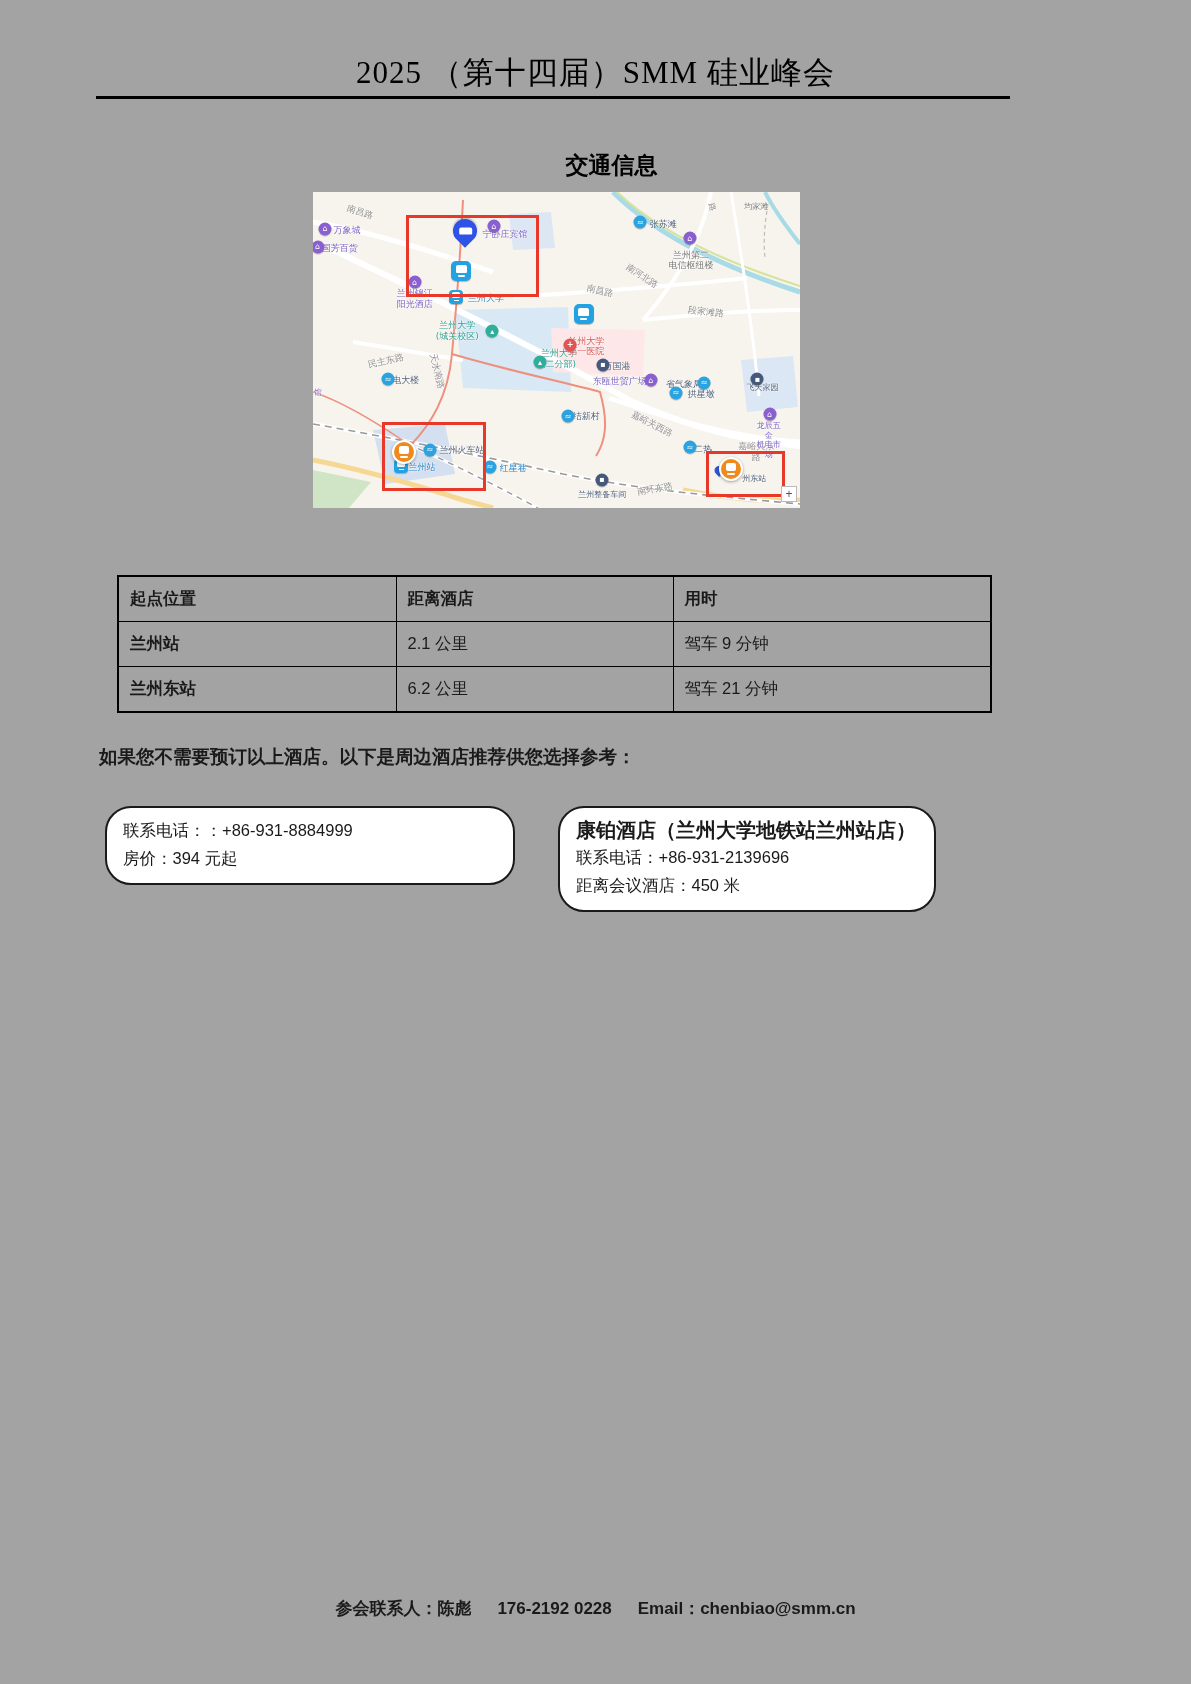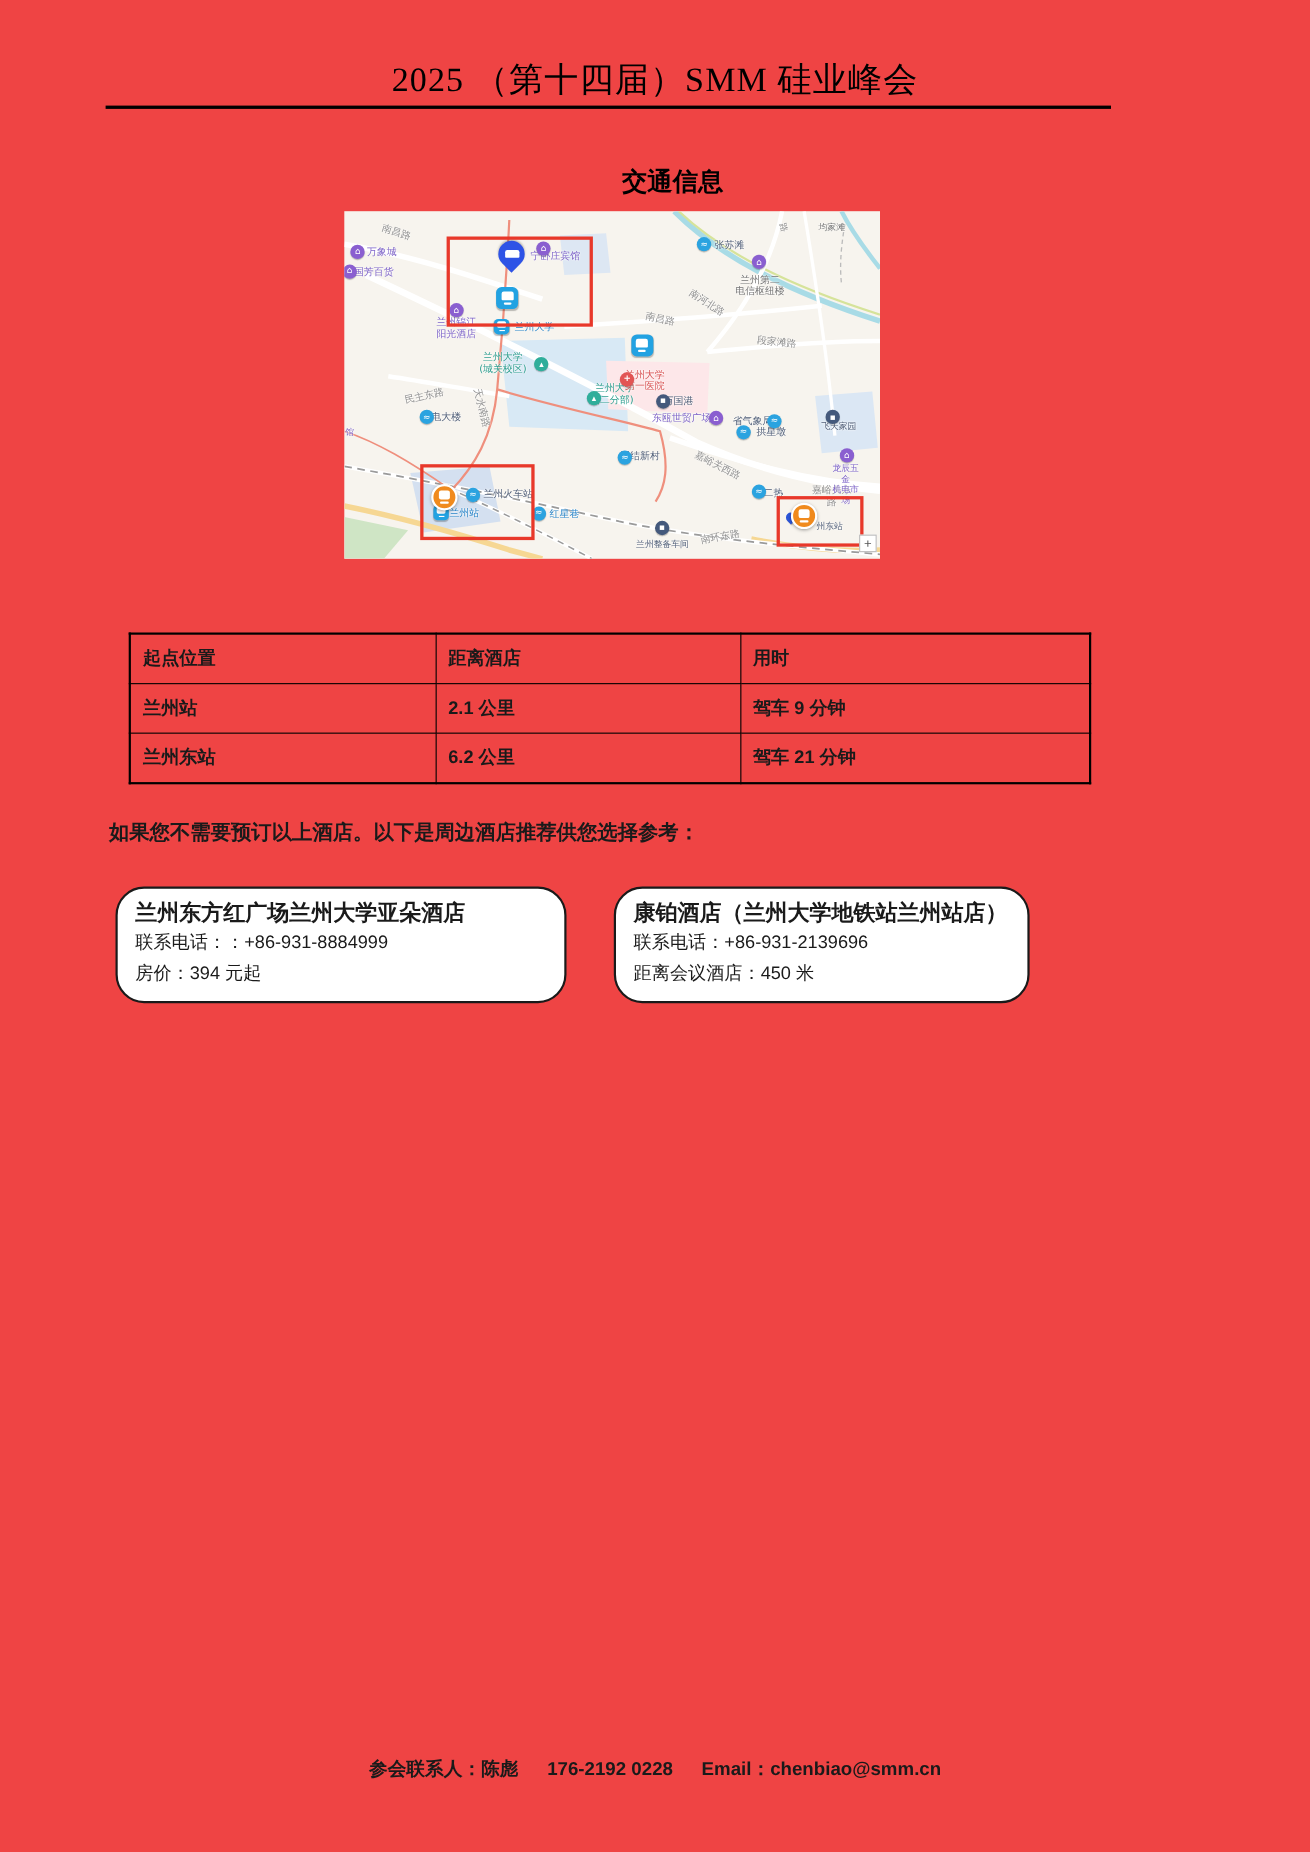--- a/index.html
+++ b/index.html
@@ -1,16 +1,16 @@
 <!DOCTYPE html>
 <html><head>
 <meta charset="utf-8">
 <style>
   html,body{margin:0;padding:0;background:#888;}
-  .page{position:relative;width:1191px;height:1684px;background:#ef4444;margin:0 auto;overflow:hidden;
+  .page{position:relative;width:1191px;height:1684px;background:#a3a3a3;margin:0 auto;overflow:hidden;
         font-family:"Liberation Sans","DejaVu Sans",sans-serif;color:#1a1a1a;}
 
   .doc-title{position:absolute;top:52px;left:0;width:100%;text-align:center;
              font-family:"Liberation Serif","DejaVu Serif",serif;font-size:31px;letter-spacing:1px;color:#000;}
   .title-rule{position:absolute;top:96px;left:96px;width:914px;height:2.5px;background:#000;}
   .section-heading{position:absolute;top:150px;left:0;width:100%;text-align:center;
                    font-size:23px;font-weight:700;color:#000;padding-left:16px;}
 
   
   .map{position:absolute;left:313px;top:192px;width:487px;height:316px;background:#f7f4ee;overflow:hidden;}
@@ -44,21 +44,21 @@
   .mic.pinblue{width:9px;height:9px;background:#2c55d8;border-radius:50% 50% 50% 0;
                transform:translate(-50%,-90%) rotate(-45deg)}
   .hl{position:absolute;border:3px solid #e8382a;z-index:5;}
   .map-zoom{position:absolute;right:3px;bottom:6px;width:14px;height:14px;background:#fff;border:1px solid #bbb;
             z-index:6;display:flex;align-items:center;justify-content:center;font-size:12px;color:#555;cursor:pointer;}
 
   
   .info-table{position:absolute;left:117px;top:575px;width:873px;border-collapse:collapse;
               border:2.5px solid #000;table-layout:fixed;}
   .info-table th,.info-table td{border:1px solid #000;height:44px;padding:0 0 0 11px;text-align:left;
-                                font-size:16.5px;vertical-align:middle;font-weight:bold;}
+                                font-size:16.5px;vertical-align:middle;}
   .info-table th{font-weight:700;}
   .info-table td.b{font-weight:700;}
   .col1{width:278px}.col2{width:277px}.col3{width:318px}
 
   .intro{position:absolute;left:99px;top:744px;margin:0;font-size:18.5px;font-weight:700;}
 
   
   .hotel-card{position:absolute;border:2px solid #1a1a1a;border-radius:26px;padding:9px 16px 11px 16px;
               box-sizing:border-box;background:#fff;}
   .card-left{left:105px;top:806px;width:410px;}
@@ -210,21 +210,20 @@
         <td class="b">兰州东站</td>
         <td>6.2 公里</td>
         <td>驾车 21 分钟</td>
       </tr>
     </tbody>
   </table>
 
   <p class="intro">如果您不需要预订以上酒店。以下是周边酒店推荐供您选择参考：</p>
 
   <div class="hotel-card card-left">
-    <div class="hname">兰州东方红广场兰州大学亚朵酒店</div>
     <div class="hline">联系电话：：+86-931-8884999</div>
     <div class="hline">房价：394 元起</div>
   </div>
 
   <div class="hotel-card card-right">
     <div class="hname">康铂酒店（兰州大学地铁站兰州站店）</div>
     <div class="hline">联系电话：+86-931-2139696</div>
     <div class="hline">距离会议酒店：450 米</div>
   </div>
 

